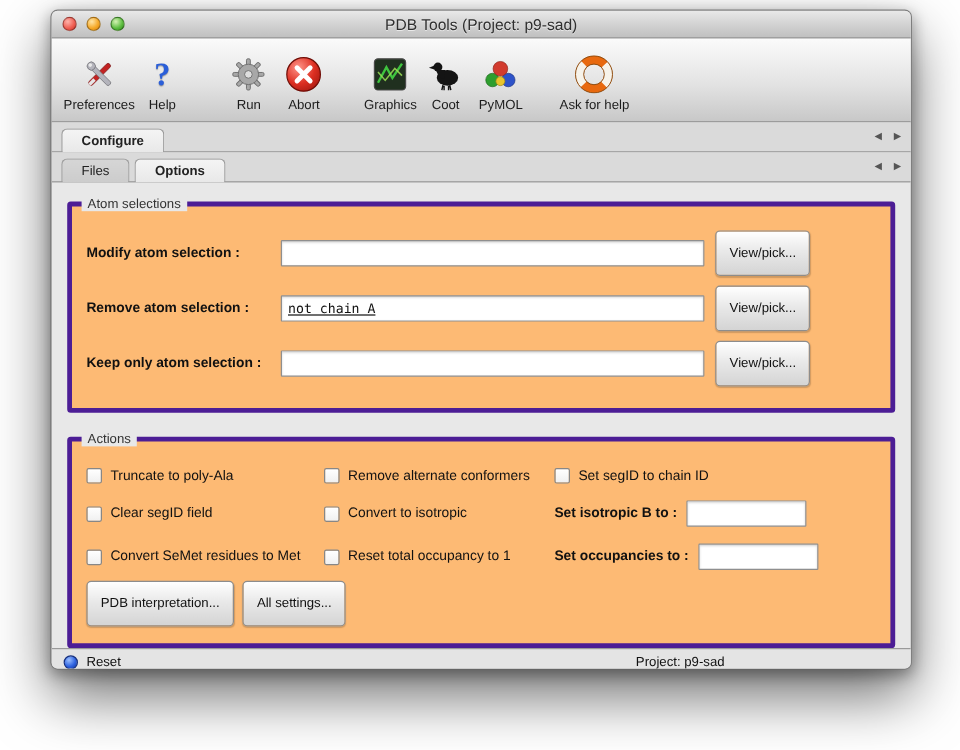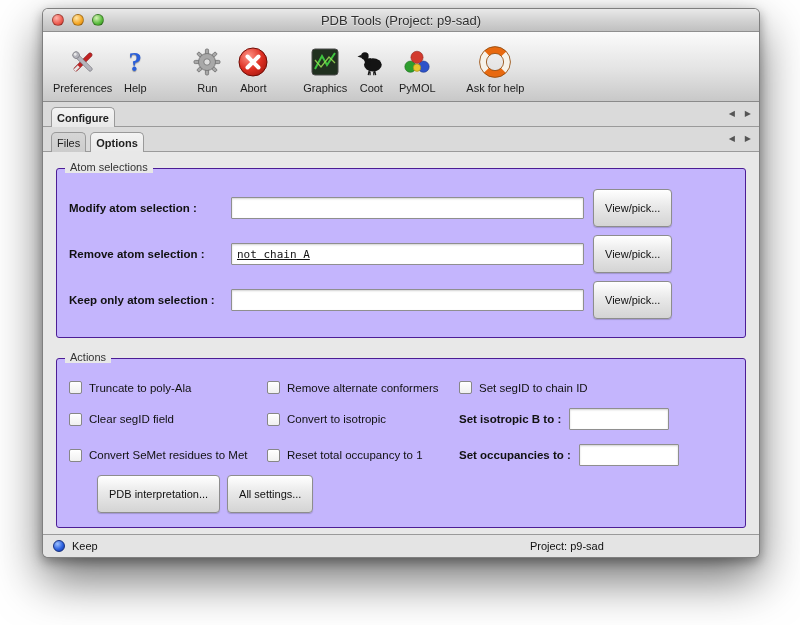--- a/index.html
+++ b/index.html
@@ -44,33 +44,33 @@
   .tb-label{font-size:11px;color:#1c1c1c;margin-top:2px;white-space:nowrap;}
   .qmark{font-family:"Liberation Serif","DejaVu Serif",serif;font-weight:bold;font-size:27px;
          color:#2b5fd9;text-shadow:0 1px 1px rgba(0,0,0,0.35);line-height:1;}
   
   .tabrow{
     flex:0 0 25px;height:25px;position:relative;
     background:#dadada;border-bottom:1px solid #9a9a9a;
     display:flex;align-items:flex-end;padding-left:8px;box-sizing:border-box;
   }
   .tab{
-    display:inline-flex;align-items:center;height:20px;padding:0 5px;
+    display:inline-flex;align-items:center;height:20px;padding:0 16px;
     border:1px solid #9a9a9a;border-bottom:none;border-radius:5px 5px 0 0;
     font-size:11px;margin-right:4px;position:relative;top:1px;box-sizing:border-box;
     background:linear-gradient(#d6d6d6,#cccccc);color:#222;
   }
   .tab.selected{background:linear-gradient(#f4f4f4,#e8e8e8);font-weight:bold;}
   .tab-arrows{position:absolute;right:8px;top:0;height:100%;display:flex;align-items:center;gap:10px;}
   .tab-arrow{font-size:8px;color:#555;line-height:1;cursor:default;}
   
   .content{flex:1 1 auto;padding:10px 13px 0 13px;box-sizing:border-box;position:relative;}
   .groupbox{
-    position:relative;border:1px solid #4c1d95;border-radius:3px;
-    padding:20px 12px 14px 12px;margin-top:6px;background:#c4b5fd;
+    position:relative;border:4px solid #4c1d95;border-radius:3px;
+    padding:20px 12px 14px 12px;margin-top:6px;background:#fdba74;
   }
   .group-title{
     position:absolute;top:-8px;left:8px;background:#e8e8e8;padding:0 5px;
     font-size:11px;color:#333;
   }
   .form-row{display:flex;align-items:center;margin-bottom:8px;}
   .form-row:last-child{margin-bottom:4px;}
   .form-label{width:162px;flex:0 0 162px;font-size:11.5px;font-weight:bold;color:#111;}
   .text-input{
     width:353px;height:22px;box-sizing:border-box;border:1px solid #8f8f8f;background:#fff;
@@ -94,21 +94,21 @@
   .chk-cell{display:flex;align-items:center;}
   .checkbox{
     width:13px;height:13px;flex:0 0 13px;box-sizing:border-box;
     background:linear-gradient(#ffffff,#f0f0f0);border:1px solid #878787;border-radius:2px;
     margin-right:7px;box-shadow:inset 0 1px 1px rgba(255,255,255,0.8);
   }
   .chk-label{font-size:11.5px;font-weight:normal;color:#111;white-space:nowrap;}
   .inline-field{display:flex;align-items:center;}
   .inline-field .form-label{width:auto;flex:0 0 auto;margin-right:8px;}
   .btn-row{display:flex;gap:7px;margin-top:15px;}
-  .btn-row.second{margin-top:9px;margin-left:28px;}
+  .btn-row.second{margin-top:9px;}
   
   .statusbar{
     flex:0 0 23px;height:23px;border-top:1px solid #9a9a9a;background:#e4e4e4;
     display:flex;align-items:center;padding:0 10px;box-sizing:border-box;position:relative;
   }
   .status-dot{
     width:12px;height:12px;border-radius:50%;margin-right:7px;box-sizing:border-box;
     background:radial-gradient(circle at 35% 30%,#9cc0ff,#2f63e0 55%,#10309a);
     border:1px solid #16307e;
   }
@@ -330,17 +330,17 @@
       <div class="btn-row second">
         <button class="aqua-btn">PDB interpretation...</button>
         <button class="aqua-btn">All settings...</button>
       </div>
 
     </div>
   </div>
 
   <div class="statusbar">
     <span class="status-dot"></span>
-    <span class="status-text">Keep</span>
+    <span class="status-text">Reset</span>
     <span class="project-text">Project: p9-sad</span>
   </div>
 
 </div>
 
 </body></html>

